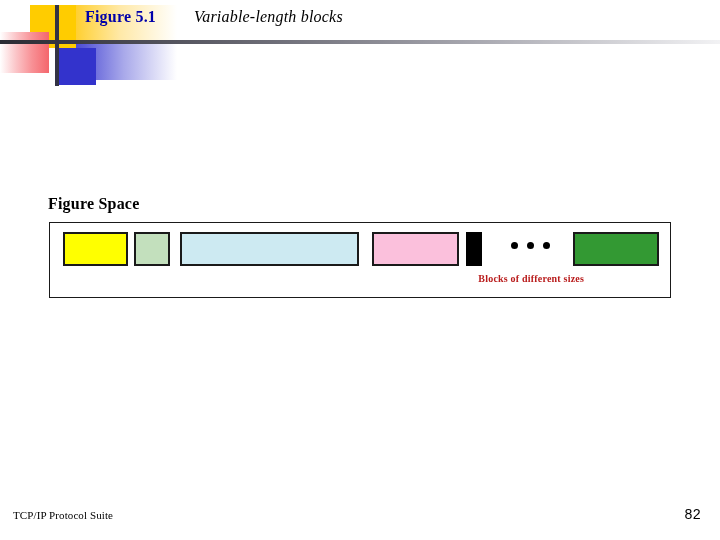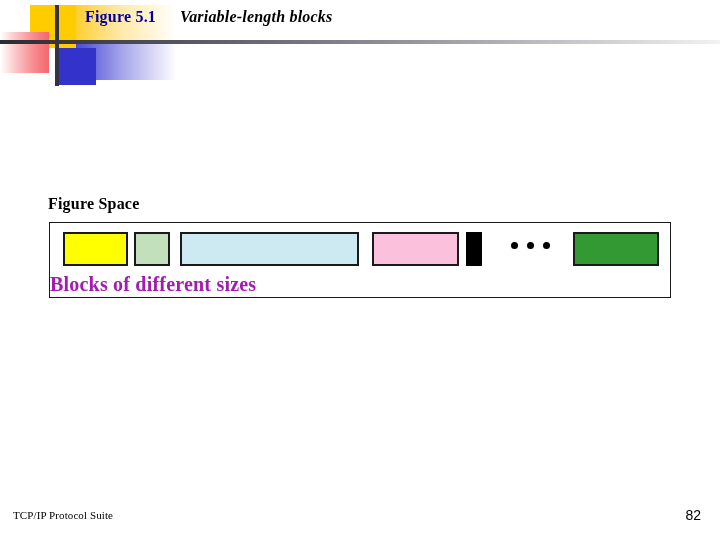--- a/index.html
+++ b/index.html
@@ -74,24 +74,24 @@
   }
   #figure-number {
     color: #0000aa;
     font-weight: bold;
     font-size: 16px;
     letter-spacing: 0.2px;
     text-align: right;
   }
   #figure-title {
     color: #000000;
-    font-weight: bold;
+    font-weight: normal;
     font-style: italic;
     font-size: 16px;
-    margin-left: 20px;
+    margin-left: 34px;
     letter-spacing: 0.2px;
   }
 
   
   #address-space-label {
     position: absolute;
     left: 48px; top: 195px;
     font-size: 16px;
     font-weight: bold;
     color: #000000;
@@ -126,41 +126,41 @@
   }
   #ellipsis-group .dot {
     width: 7px; height: 7px;
     border-radius: 50%;
     background: #000000;
   }
   #blocks-caption {
     position: absolute;
     left: 0; right: 0;
     top: 50px;
-    text-align: left;
-    font-size: 20px;
+    text-align: right;
+    font-size: 10px;
     font-weight: bold;
-    color: #a21caf;
+    color: #b91c1c;
     letter-spacing: 0.2px;
     padding-right: 86px;
   }
 
   
   #footer-text {
     position: absolute;
     left: 13px; top: 509px;
     font-size: 11px;
     font-weight: normal;
     color: #000000;
     letter-spacing: 0.1px;
   }
   #page-number {
     position: absolute;
     right: 19px; top: 507px;
-    font-family: Liberation Sans, sans-serif;
+    font-family: Liberation Mono, monospace;
     font-size: 14px;
     color: #000000;
   }
 </style>
 </head>
 <body>
 
 <div id="header-decoration">
   <div class="deco-yellow-fade"></div>
   <div class="deco-blue-fade"></div>

